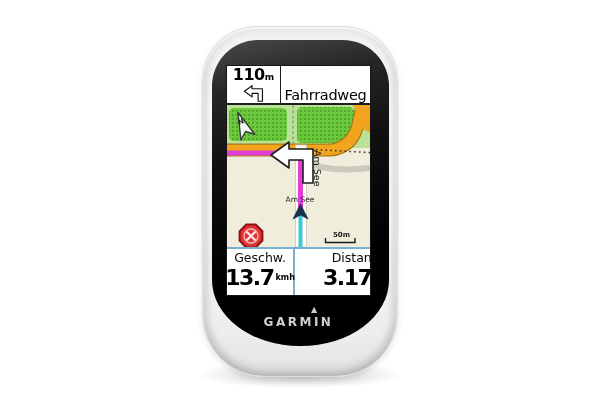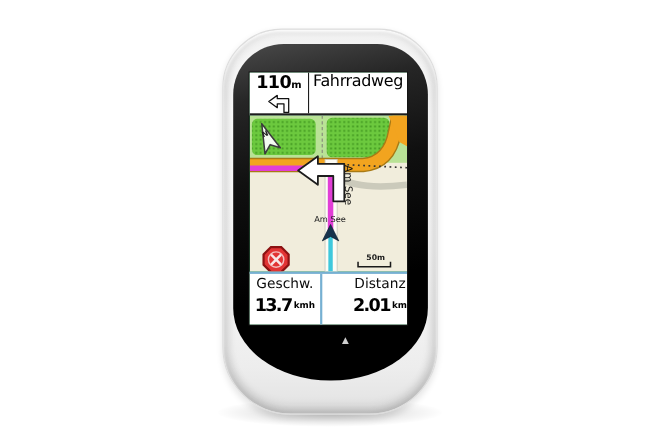--- a/index.html
+++ b/index.html
@@ -17,46 +17,46 @@
                0 3px 6px rgba(0,0,0,0.10);
     border:1px solid #dcdcdc;box-sizing:border-box;}
   .device-panel{position:absolute;left:212px;top:40px;width:177px;height:306px;
     border-radius:46px 46px 88px 88px / 46px 46px 66px 66px;
     background:linear-gradient(168deg,#4a4a4a 0%,#262626 16%,#101010 38%,#000000 70%);}
   .brand{position:absolute;left:227px;top:315px;width:143px;text-align:center;
     color:#cfcfcf;font-size:12px;font-weight:bold;letter-spacing:2.5px;}
   .brand-delta{position:absolute;left:311px;top:305px;color:#cfcfcf;font-size:8px;}
 
   
-  .screen{position:absolute;left:227px;top:66px;width:143px;height:229px;background:#15803d;
+  .screen{position:absolute;left:227px;top:66px;width:143px;height:229px;background:#5eead4;
     box-shadow:0 0 0 1px #151515;}
 
   
   .navbar{position:absolute;left:0;top:0;width:143px;height:39px;background:#ffffff;
     border-bottom:2px solid #1d1d1d;display:flex;box-sizing:border-box;}
   .nav-left{width:54px;border-right:1.5px solid #1d1d1d;box-sizing:border-box;
     display:flex;flex-direction:column;align-items:center;padding-top:1px;}
   .nav-dist{line-height:16px;color:#000;}
   .nav-num{font-size:16px;font-weight:bold;letter-spacing:-0.5px;}
   .nav-unit{font-size:9px;font-weight:bold;}
-  .nav-right{flex:1;display:flex;align-items:flex-start;justify-content:center;}
+  .nav-right{flex:1;display:flex;align-items:flex-end;justify-content:center;}
   .nav-instruction{font-size:14.5px;color:#000;letter-spacing:-0.3px;}
 
   
   .map-wrap{position:absolute;left:0;top:39px;width:143px;height:142px;overflow:hidden;}
 
   
   .databar{position:absolute;left:0;top:181px;width:143px;height:48px;background:#ffffff;
     border-top:2px solid #76b0d2;display:flex;box-sizing:border-box;}
   .df-cell{display:flex;flex-direction:column;align-items:center;padding-top:2px;box-sizing:border-box;}
   .df-left{width:68px;border-right:2px solid #76b0d2;}
   .df-right{flex:1;padding-left:28px;}
   .df-label{font-size:12.5px;color:#0a0a0a;line-height:14px;}
   .df-valrow{display:flex;align-items:center;margin-top:0px;}
-  .df-value{font-size:16px;font-weight:bold;color:#000;letter-spacing:-1.5px;line-height:26px;}
+  .df-value{font-size:22px;font-weight:bold;color:#000;letter-spacing:-1.5px;line-height:26px;}
   .df-units{display:flex;flex-direction:row;margin-left:2px;font-size:8px;font-weight:bold;
     color:#000;line-height:8.5px;text-align:left;}
 
   svg text{font-family:"DejaVu Sans","Liberation Sans",sans-serif;}
 </style>
 </head>
 <body>
 
 <div class="stage">
   <div class="floor-shadow"></div>
@@ -138,24 +138,25 @@
           <span class="df-value">13.7</span>
           <span class="df-units">
             <span>km</span>
             <span>h</span>
           </span>
         </div>
       </div>
       <div class="df-cell df-right">
         <div class="df-label">Distanz</div>
         <div class="df-valrow">
-          <span class="df-value">2.01</span>
+          <span class="df-value">3.17</span>
           <span class="df-units">
             <span>k</span>
             <span>m</span>
           </span>
         </div>
       </div>
     </div>
   </div>
 
+  <div class="brand">GARMIN</div>
   <div class="brand-delta">▲</div>
 </div>
 
 </body></html>

